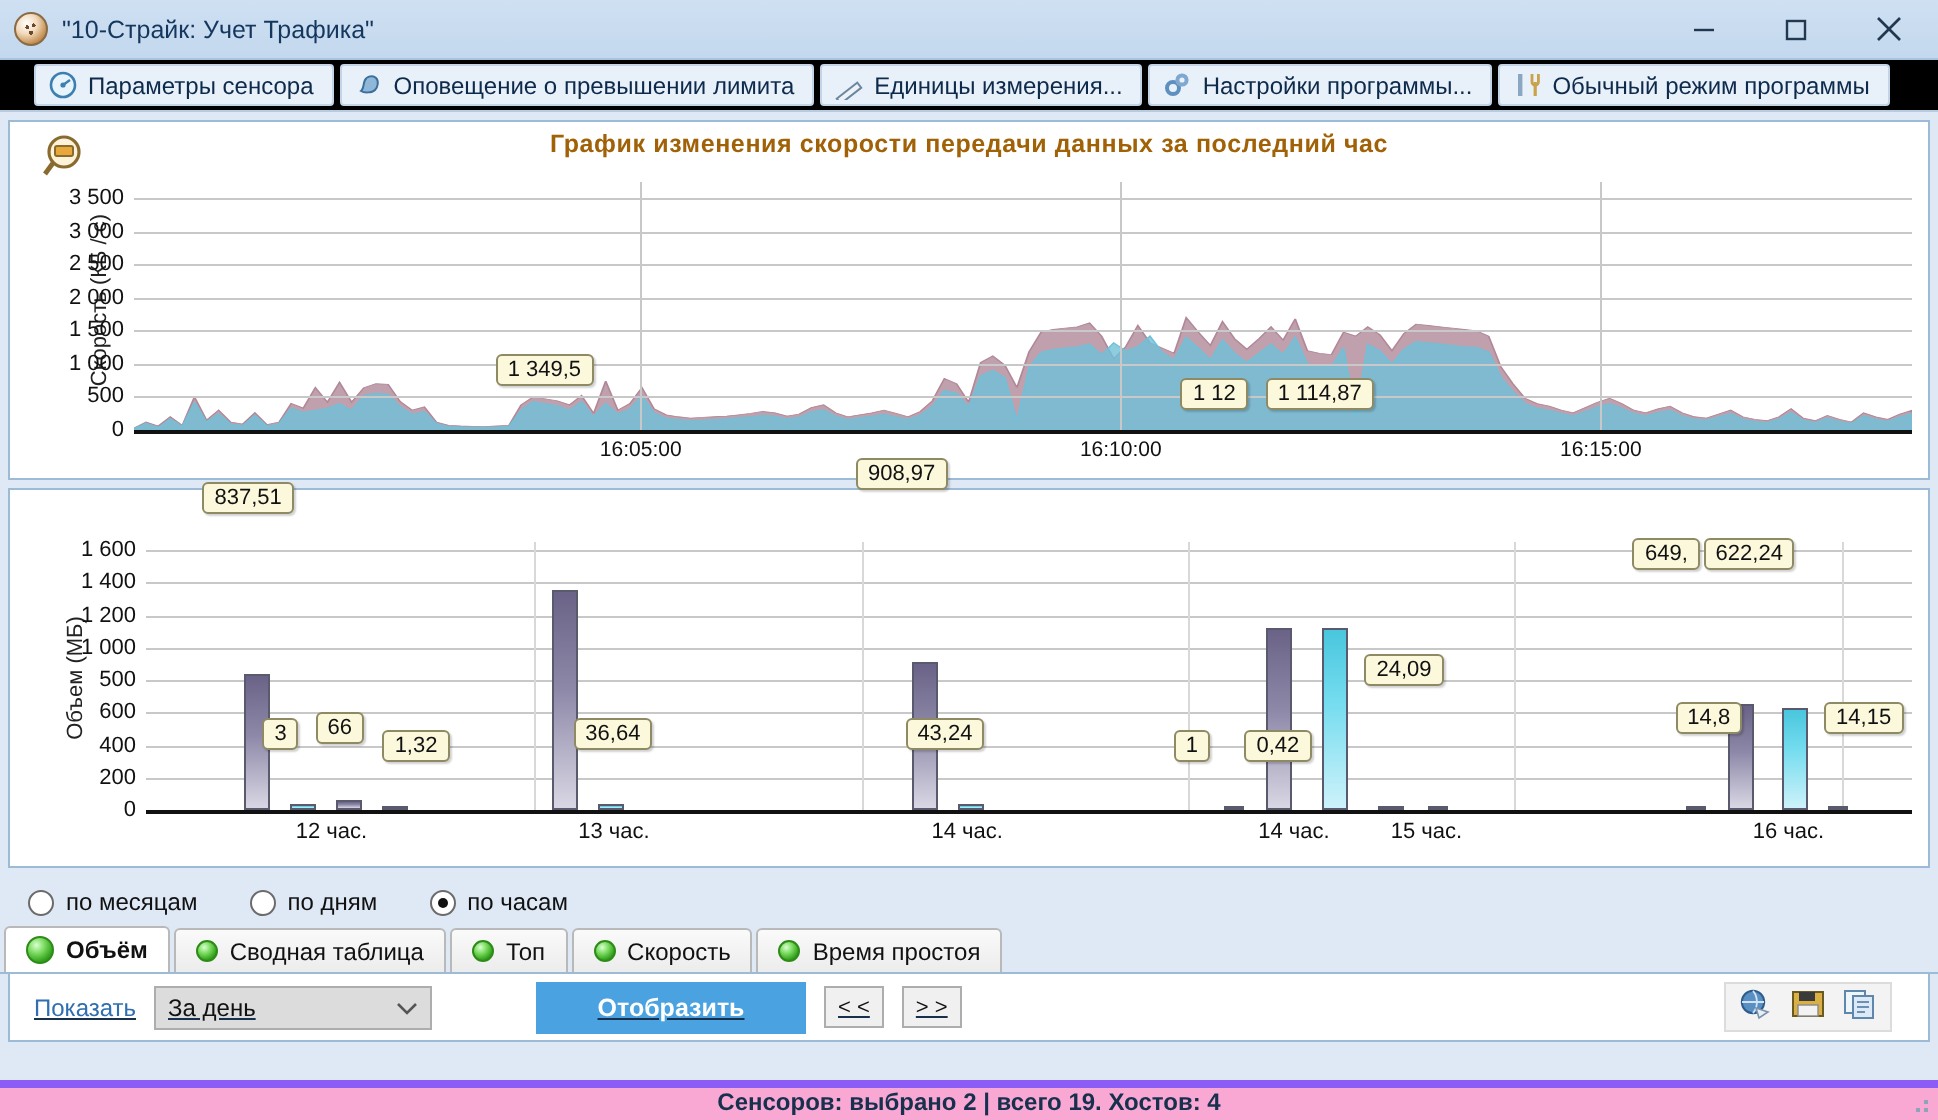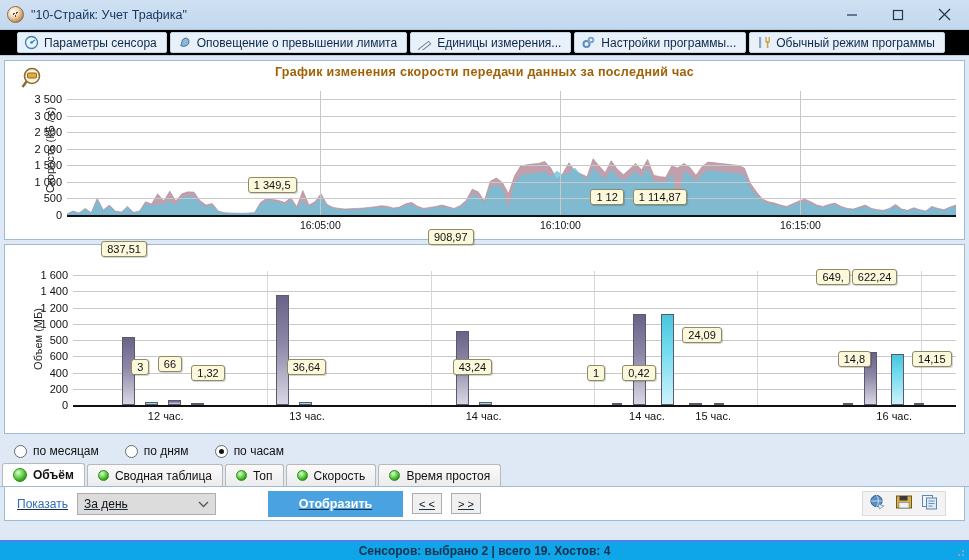--- a/index.html
+++ b/index.html
@@ -129,22 +129,22 @@
   .navb {
     height:21px; min-width:28px; background:#f0f0f0; border:1px solid #adadad;
     font-size:11px; color:#111; display:flex;align-items:center;justify-content:center;
     font-family:inherit; cursor:default;
   }
   .rightico { margin-left:auto; display:flex; align-items:center; gap:8px; background:#f3f3f3; border:1px solid #dcdcdc; padding:2px 6px; }
 
   
   .statusbar {
     position:absolute; left:0; right:0; bottom:0; height:20px;
-    background:#0ea5e9; border-top:1px solid #8b5cf6;
-    display:flex; align-items:center; justify-content:center;
+    background:#f9a8d4; border-top:4px solid #8b5cf6;
+    display:flex; align-items:flex-start; justify-content:center;
     font-size:12px; color:#16304d; font-weight:bold;
   }
   .grip { position:absolute; right:3px; bottom:2px; width:12px; height:12px; }
 </style>
 </head>
 <body>
 
 <div id="app">
 
   <div class="titlebar">

